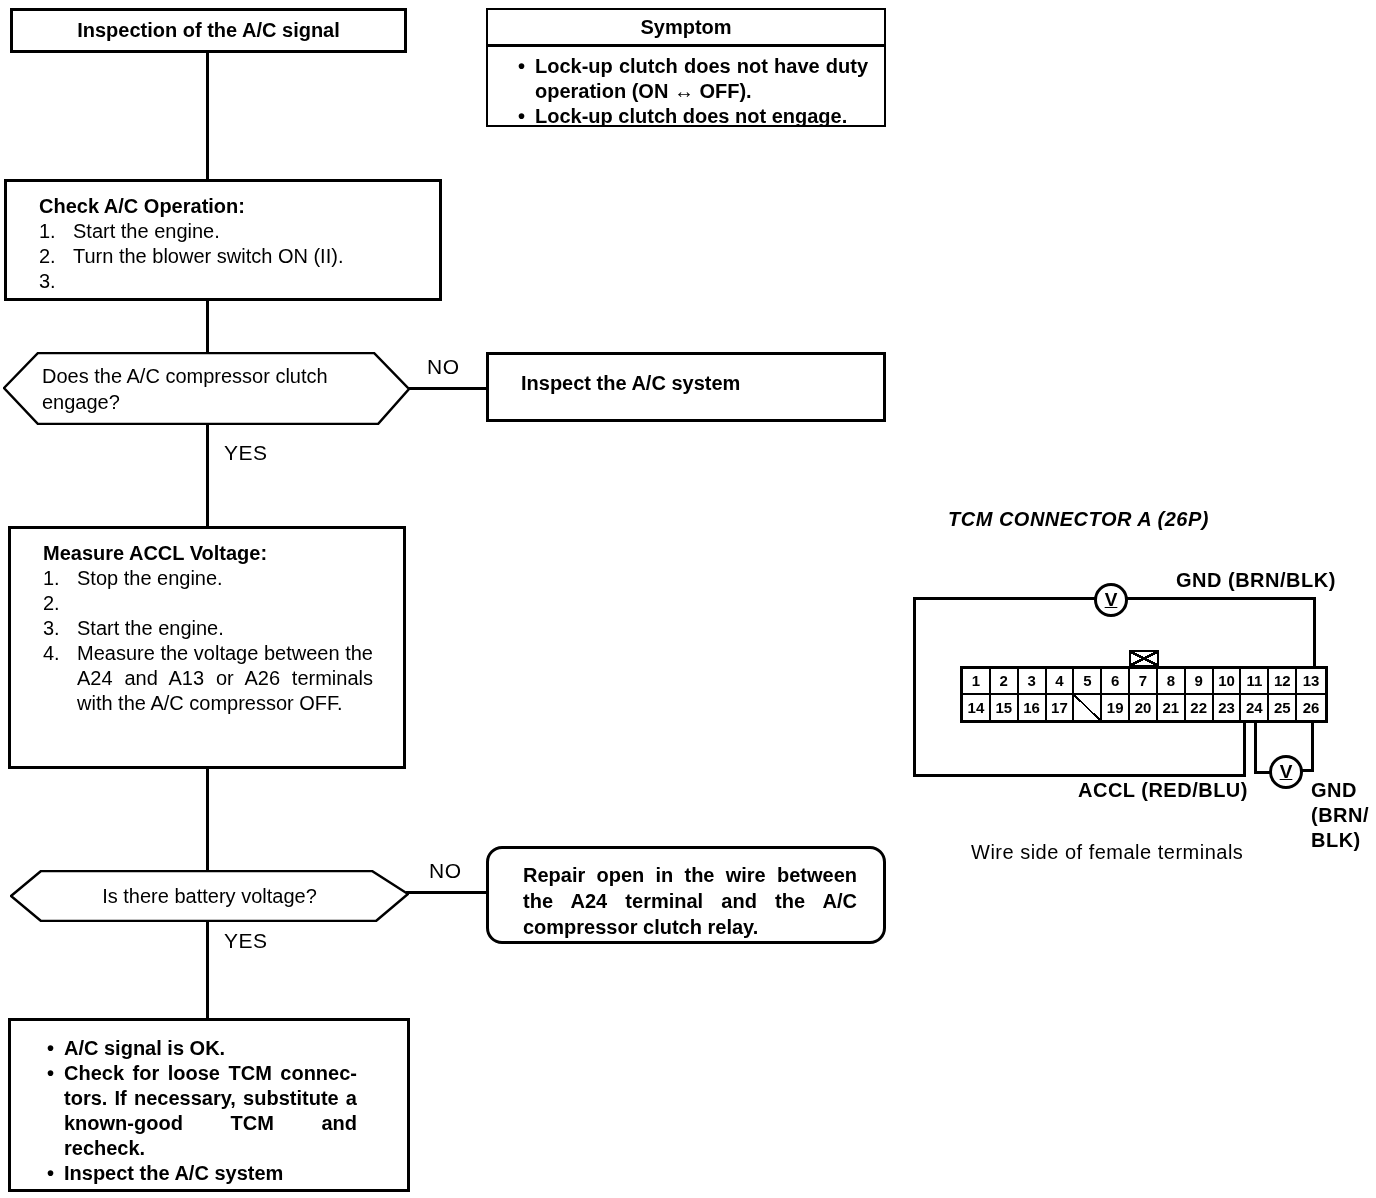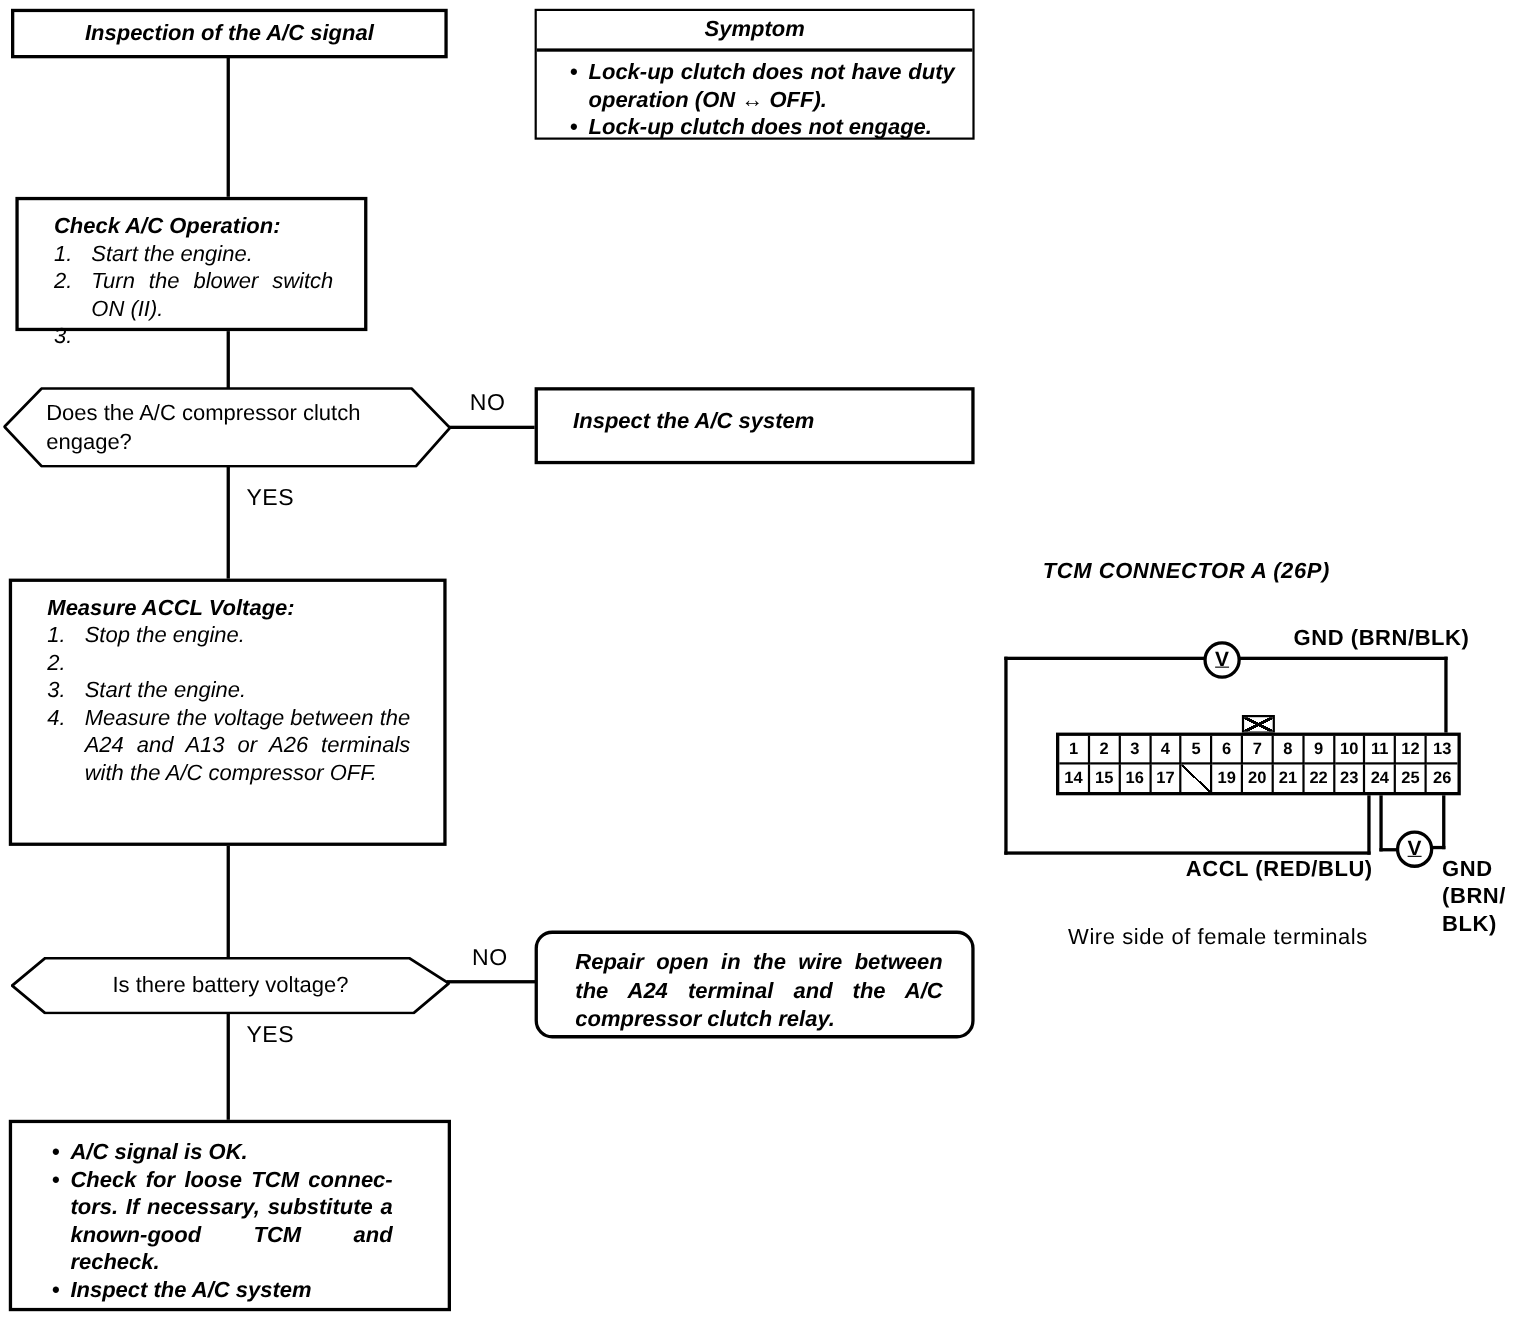--- a/index.html
+++ b/index.html
@@ -1,18 +1,18 @@
 <!DOCTYPE html>
 <html><head>
 <meta charset="utf-8">
 <style>
   html,body{margin:0;padding:0;background:#fff;}
   #canvas{position:relative;width:1376px;height:1198px;background:#fff;color:#000;
           font-family:"Liberation Sans",sans-serif;overflow:hidden;}
-  .box{position:absolute;border:3px solid #000;background:#fff;box-sizing:border-box;font-style:italic;}
+  .box{position:absolute;border:3px solid #000;background:#fff;box-sizing:border-box;}
   .line{position:absolute;background:#000;}
   .lbl{position:absolute;font-size:21px;letter-spacing:.5px;}
   .ctr{display:flex;align-items:center;justify-content:center;}
   .b{font-weight:bold;}
   .fs20{font-size:20px;}
   .steps{font-size:20px;line-height:25px;}
   .srow{display:flex;}
   .snum{width:34px;flex:none;}
   .stext{flex:1;text-align:justify;}
   .bul{display:flex;font-size:20px;line-height:25px;font-weight:bold;}
@@ -63,21 +63,21 @@
         <div class="mk">•</div>
         <div class="bt">Lock-up clutch does not have duty operation (ON ↔ OFF).</div>
       </div>
       <div class="bul">
         <div class="mk">•</div>
         <div class="bt">Lock-up clutch does not engage.</div>
       </div>
     </div>
   </div>
 
-  <div class="box" style="left:14px;top:179px;width:320px;height:122px;">
+  <div class="box" style="left:4px;top:179px;width:438px;height:122px;">
     <div style="padding:12px 28px 0 32px;" class="steps">
       <div class="b">Check A/C Operation:</div>
       <div class="srow">
         <div class="snum">1.</div>
         <div class="stext">Start the engine.</div>
       </div>
       <div class="srow">
         <div class="snum">2.</div>
         <div class="stext">Turn the blower switch ON (II).</div>
       </div>

